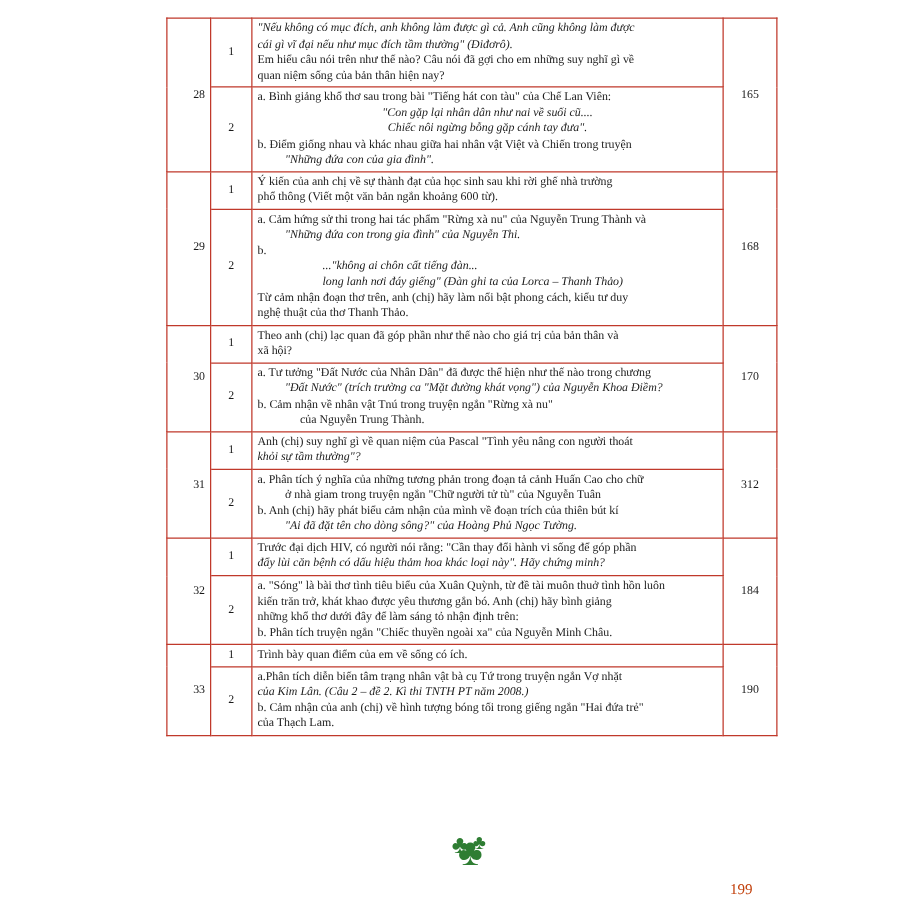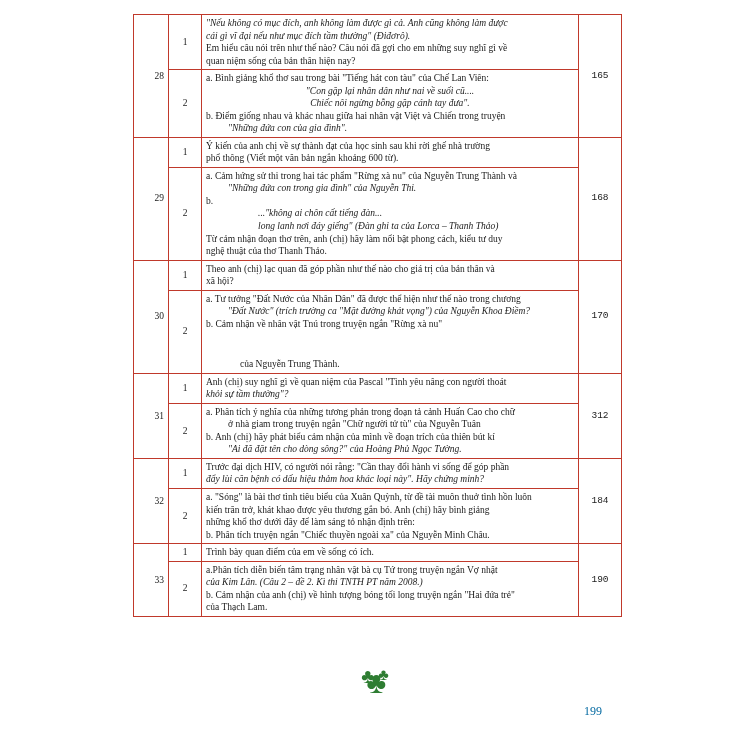--- a/index.html
+++ b/index.html
@@ -52,27 +52,26 @@
     width: 368px;
     text-align: left;
     vertical-align: top;
     padding: 3px 5px 4px 5px;
   }
   td.col-page {
     width: 34px;
     text-align: center;
     vertical-align: middle;
     font-size: 10px;
-    font-family: Liberation Mono, monospace;
   }
   .ln { display: block; }
   .it { font-style: italic; }
   .center { text-align: center; }
   .ind2 { padding-left: 52px; }
-  .ind3 { padding-left: 34px; margin-top: 28px; }
+  .ind3 { padding-left: 34px; }
   .ind4 { padding-left: 22px; }
   .clover {
     position: absolute;
     left: 342px;
     top: 655px;
     width: 60px;
     height: 48px;
     text-align: center;
     font-size: 34px;
     line-height: 48px;
@@ -82,21 +81,21 @@
   }
   .clover .c1 { font-size: 20px; position: relative; top: -7px; left: 2px; }
   .clover .c2 { font-size: 30px; position: relative; top: 3px; }
   .clover .c3 { font-size: 16px; position: relative; top: -10px; left: -2px; }
   .page-number {
     position: absolute;
     right: 135px;
     bottom: 18px;
     font-size: 12px;
     font-family: "Liberation Serif", serif;
-    color: #0369a1;
+    color: #c2410c;
   }
 </style>
 </head>
 <body>
 
 <div class="page">
 
   <table class="exam-table">
     <tbody id="table-body">
         <tr>
@@ -201,21 +200,21 @@
           <td class="col-body">
             <span class="ln">Trình bày quan điểm của em về sống có ích.</span>
           </td>
           <td class="col-page" rowspan="2">190</td>
         </tr>
         <tr>
           <td class="col-sub">2</td>
           <td class="col-body">
             <span class="ln">a.Phân tích diễn biến tâm trạng nhân vật bà cụ Tứ trong truyện ngắn Vợ nhặt</span>
             <span class="ln it">của Kim Lân. (Câu 2 – đề 2. Kì thi TNTH PT năm 2008.)</span>
-            <span class="ln">b. Cảm nhận của anh (chị) về hình tượng bóng tối long truyện ngắn "Hai đứa trẻ"</span>
+            <span class="ln">b. Cảm nhận của anh (chị) về hình tượng bóng tối trong giếng ngắn "Hai đứa trẻ"</span>
             <span class="ln">của Thạch Lam.</span>
           </td>
         </tr>
       </tbody>
   </table>
 
   <div class="clover">
     <span class="c1">♣</span><span class="c2">♣</span><span class="c3">♣</span>
   </div>
 

